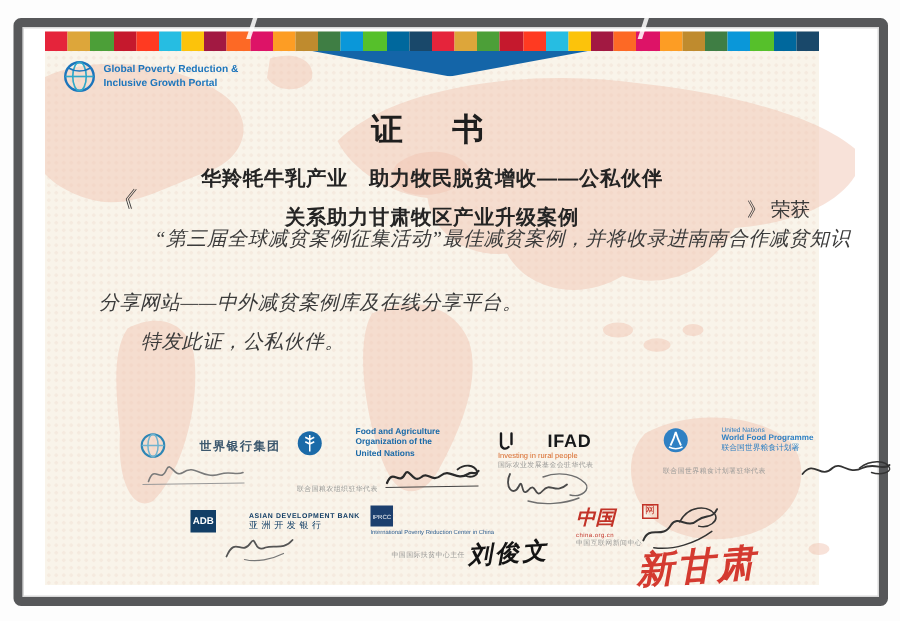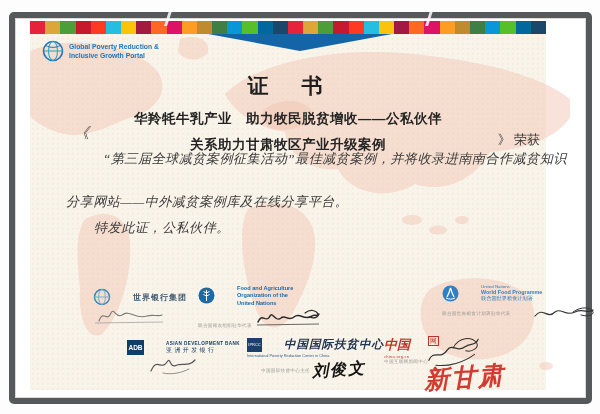--- a/index.html
+++ b/index.html
@@ -230,20 +230,34 @@
       <div class="subrow">
         <span class="tinysub">联合国粮农组织驻华代表</span>
         <svg class="sig" width="66" height="20" viewBox="0 0 66 20">
           <path d="M3 14 C7 4 11 16 15 8 C18 3 20 15 26 10 C30 6 33 14 39 9 C45 4 49 13 57 8 C60 6 62 9 64 6" fill="none" stroke="#2a2a2a" stroke-width="1.5" stroke-linecap="round"></path>
           <path d="M50 5 C55 1 61 2 63 6 C64 9 59 11 55 9" fill="none" stroke="#2a2a2a" stroke-width="1.2" stroke-linecap="round"></path>
           <line x1="2" y1="17" x2="64" y2="16" stroke="#444" stroke-width="0.8"></line>
         </svg>
       </div>
     </div>
 
+    <div class="org ifad">
+      <div class="row">
+        <svg width="11" height="13" viewBox="0 0 11 13">
+          <path d="M2 1 L2 8 C2 11 5 12 7 10 M9 1 L9 8" stroke="#17181a" stroke-width="1.6" fill="none" stroke-linecap="round"></path>
+        </svg>
+        <span class="abbr">IFAD</span>
+      </div>
+      <div class="tag">Investing in rural people</div>
+      <div class="tinysub">国际农业发展基金会驻华代表</div>
+      <svg class="sig" width="70" height="26" viewBox="0 0 70 26">
+        <path d="M8 4 C4 12 10 20 14 12 C17 6 15 20 20 15 C26 8 24 22 30 15 C35 9 38 18 46 11" fill="none" stroke="#4a4a4a" stroke-width="1.2" stroke-linecap="round"></path>
+        <path d="M30 6 C40 2 52 4 58 10 C62 14 56 20 48 18 M20 22 C30 25 44 24 54 20" fill="none" stroke="#6e6e6e" stroke-width="0.9" stroke-linecap="round"></path>
+      </svg>
+    </div>
 
     <div class="org wfp">
       <div class="row">
         <svg width="17" height="17" viewBox="0 0 17 17">
           <circle cx="8.5" cy="8.5" r="8" fill="#2f80c3"></circle>
           <path d="M5 12 C7 8 8 5 8.5 3 C9 5 10 8 12 12" stroke="#ffffff" stroke-width="1.2" fill="none"></path>
           <path d="M4 13 C7 14.5 10 14.5 13 13" stroke="#ffffff" stroke-width="1" fill="none"></path>
         </svg>
         <div>
           <div class="l1">United Nations</div>
@@ -270,21 +284,20 @@
       </div>
       <svg class="sig" style="margin-left:16px;" width="58" height="22" viewBox="0 0 58 22">
         <path d="M8 16 C14 2 18 16 24 7 C28 1 26 14 34 10 C40 8 46 12 52 5" fill="none" stroke="#555" stroke-width="1.2" stroke-linecap="round"></path>
         <path d="M20 18 C28 20 38 18 46 14" fill="none" stroke="#777" stroke-width="0.8" stroke-linecap="round"></path>
       </svg>
     </div>
 
     <div class="org iprcc">
       <div class="row">
         <div class="box">IPRCC</div>
-        <span class="zh">中国国际扶贫中心</span>
       </div>
       <div class="en">International Poverty Reduction Center in China</div>
       <div class="sigrow">
         <span class="tinysub">中国国际扶贫中心主任</span>
         <span class="signame">刘俊文</span>
       </div>
     </div>
 
     <div class="org cnet">
       <div class="zhrow">

